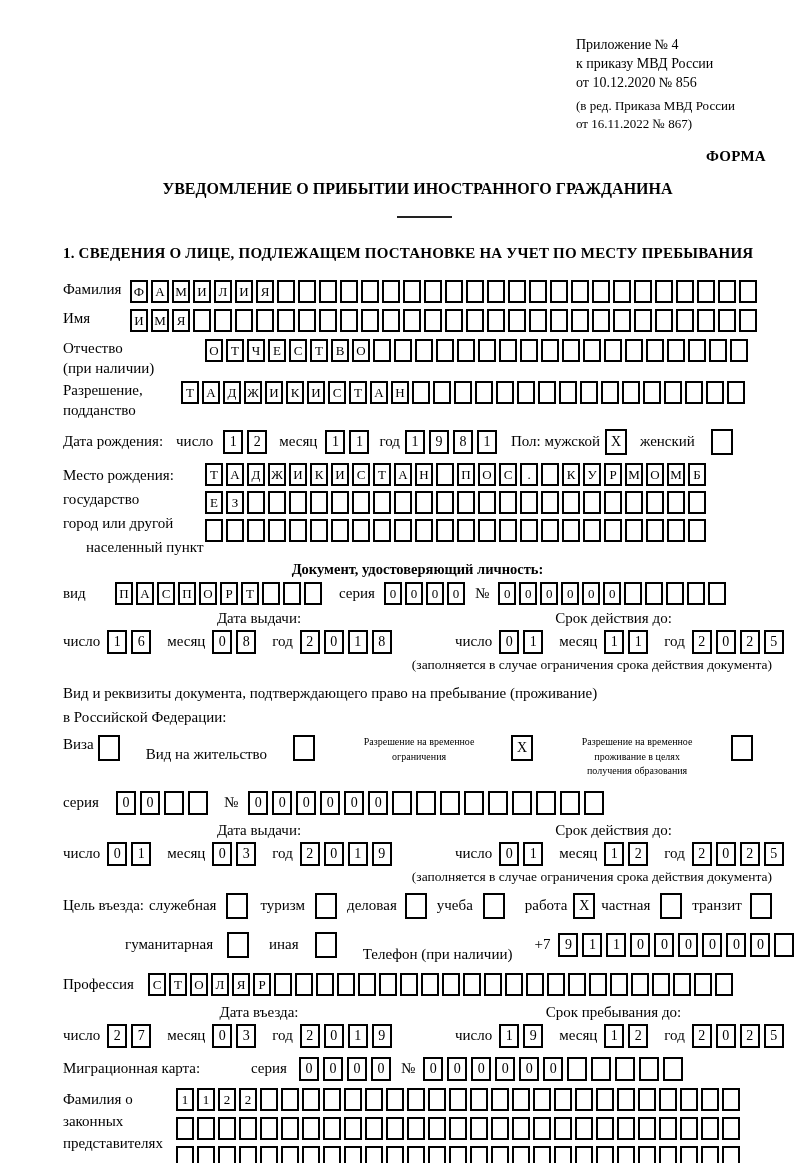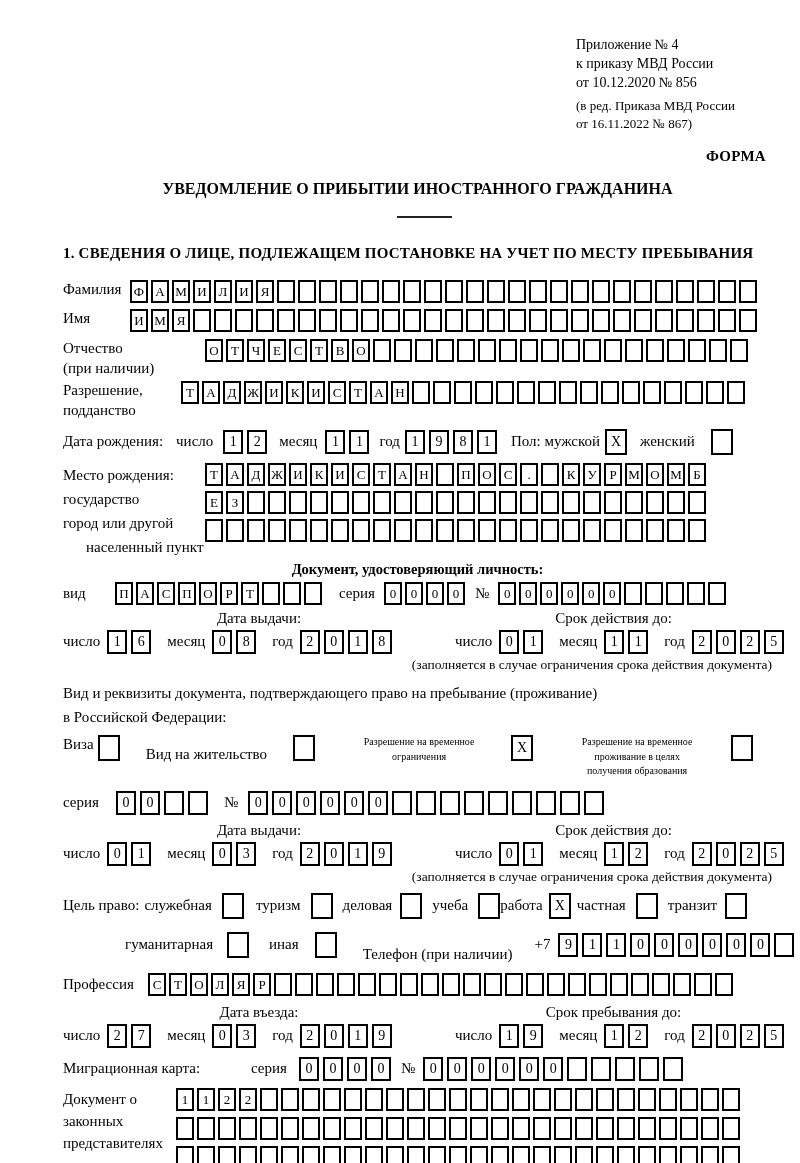--- a/index.html
+++ b/index.html
@@ -510,38 +510,38 @@
             <span class="box">0</span>
             <span class="box">2</span>
             <span class="box">5</span>
           </div>
       </div>
     </div>
   </div>
   <div class="note-right">(заполняется в случае ограничения срока действия документа)</div>
 
   <div class="row ai-c" style="margin-top:8px;">
-    <span class="lbl">Цель право:</span>
+    <span class="lbl">Цель въезда:</span>
     <span class="lbl" style="margin-left:5px;">служебная</span>
     <div class="boxes cb" style="margin-left:10px;">
         <span class="box"></span>
       </div>
     <span class="lbl" style="margin-left:12px;">туризм</span>
     <div class="boxes cb" style="margin-left:10px;">
         <span class="box"></span>
       </div>
     <span class="lbl" style="margin-left:10px;">деловая</span>
     <div class="boxes cb" style="margin-left:8px;">
         <span class="box"></span>
       </div>
     <span class="lbl" style="margin-left:10px;">учеба</span>
     <div class="boxes cb" style="margin-left:10px;">
         <span class="box"></span>
       </div>
-    <span class="lbl" style="margin-left:0;">работа</span>
+    <span class="lbl" style="margin-left:20px;">работа</span>
     <div class="boxes cb" style="margin-left:6px;">
         <span class="box">X</span>
       </div>
     <span class="lbl" style="margin-left:6px;">частная</span>
     <div class="boxes cb" style="margin-left:10px;">
         <span class="box"></span>
       </div>
     <span class="lbl" style="margin-left:10px;">транзит</span>
     <div class="boxes cb" style="margin-left:8px;">
         <span class="box"></span>
@@ -674,21 +674,21 @@
         <span class="box"></span>
         <span class="box"></span>
         <span class="box"></span>
         <span class="box"></span>
         <span class="box"></span>
       </div>
   </div>
 
   <div class="row" style="margin-top:7px;">
     <div class="rep-label" style="width:113px;">
-      <div class="lbl">Документ о</div>
+      <div class="lbl">Фамилия о</div>
       <div class="lbl">законных</div>
       <div class="lbl">представителях</div>
 
     </div>
     <div>
       <div class="boxes">
           <span class="box">1</span>
           <span class="box">1</span>
           <span class="box">2</span>
           <span class="box">2</span>

